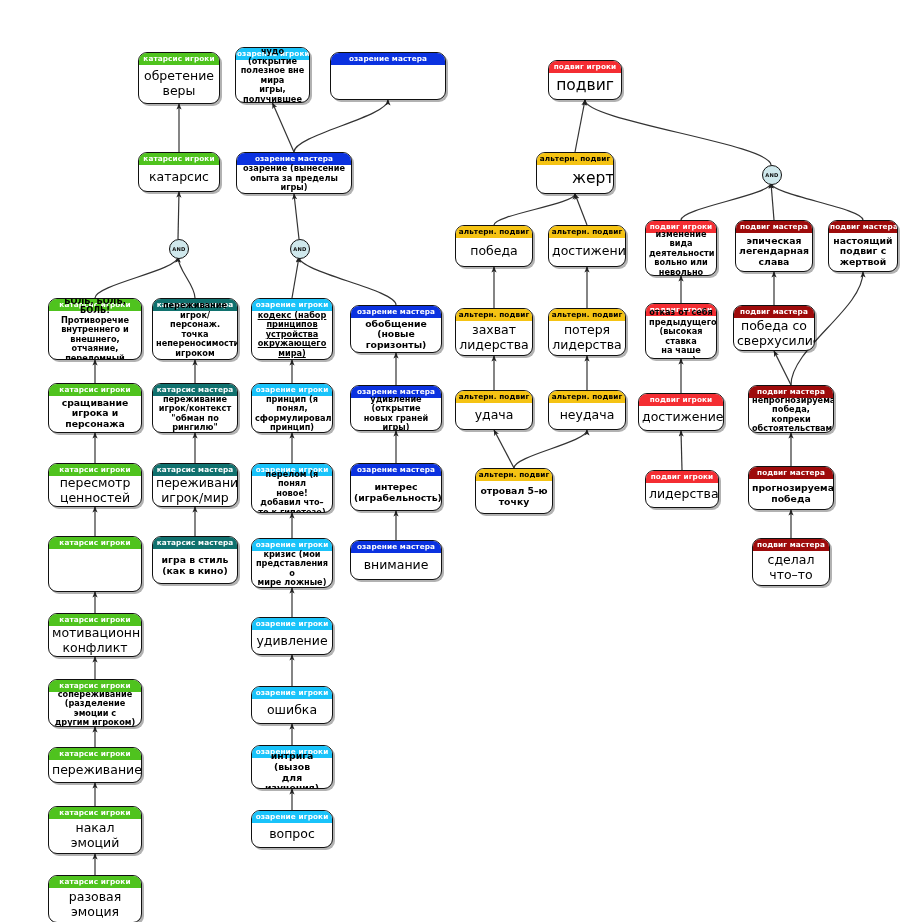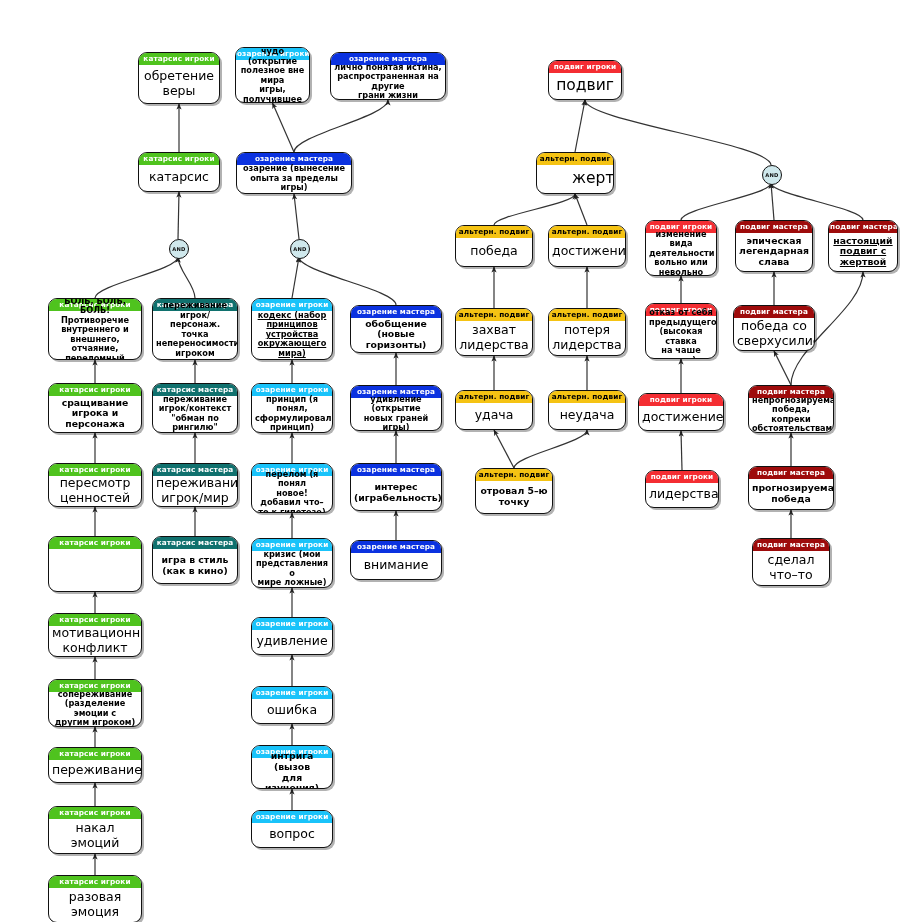--- a/index.html
+++ b/index.html
@@ -223,23 +223,20 @@
         </div>
       </div>
       <div class="node sz-md" style="left: 251px; top: 810px; width: 82px; height: 38px;">
         <div class="hdr" style="background: rgb(25, 195, 250); color: rgb(255, 255, 255);">озарение игроки</div>
         <div class="body" style="height: calc(100% - 12px);">
           <span>вопрос</span>
         </div>
       </div>
       <div class="node sz-xs" style="left: 330px; top: 52px; width: 116px; height: 48px;">
         <div class="hdr" style="background: rgb(11, 50, 224); color: rgb(255, 255, 255);">озарение мастера</div>
-        <div class="body" style="height: calc(100% - 12px);">
-          <span>лично понятая истина,<br>распространенная на другие<br>грани жизни</span>
-        </div>
       </div>
       <div class="node sz-xs" style="left: 236px; top: 152px; width: 116px; height: 42px;">
         <div class="hdr" style="background: rgb(11, 50, 224); color: rgb(255, 255, 255);">озарение мастера</div>
         <div class="body" style="height: calc(100% - 12px); align-items: center;">
           <span>озарение (вынесение<br>опыта за пределы игры)</span>
         </div>
       </div>
       <div class="node sz-sm" style="left: 350px; top: 305px; width: 92px; height: 48px;">
         <div class="hdr" style="background: rgb(11, 50, 224); color: rgb(255, 255, 255);">озарение мастера</div>
         <div class="body" style="height: calc(100% - 12px);">
@@ -343,21 +340,21 @@
         </div>
       </div>
       <div class="node sz-sm" style="left: 735px; top: 220px; width: 78px; height: 52px;">
         <div class="hdr" style="background: rgb(158, 11, 11); color: rgb(255, 255, 255);">подвиг мастера</div>
         <div class="body" style="height: calc(100% - 12px);">
           <span>эпическая<br>легендарная<br>слава</span>
         </div>
       </div>
       <div class="node sz-sm" style="left: 828px; top: 220px; width: 70px; height: 52px;">
         <div class="hdr" style="background: rgb(158, 11, 11); color: rgb(255, 255, 255);">подвиг мастера</div>
-        <div class="body" style="height: calc(100% - 12px); text-decoration: underline;">
+        <div class="body" style="height: calc(100% - 12px);">
           <span>настоящий<br>подвиг с<br>жертвой</span>
         </div>
       </div>
       <div class="node sz-md" style="left: 733px; top: 305px; width: 82px; height: 46px;">
         <div class="hdr" style="background: rgb(158, 11, 11); color: rgb(255, 255, 255);">подвиг мастера</div>
         <div class="body" style="height: calc(100% - 12px);">
           <span>победа со<br>сверхусилием</span>
         </div>
       </div>
       <div class="node sz-xs" style="left: 748px; top: 385px; width: 86px; height: 48px;">

